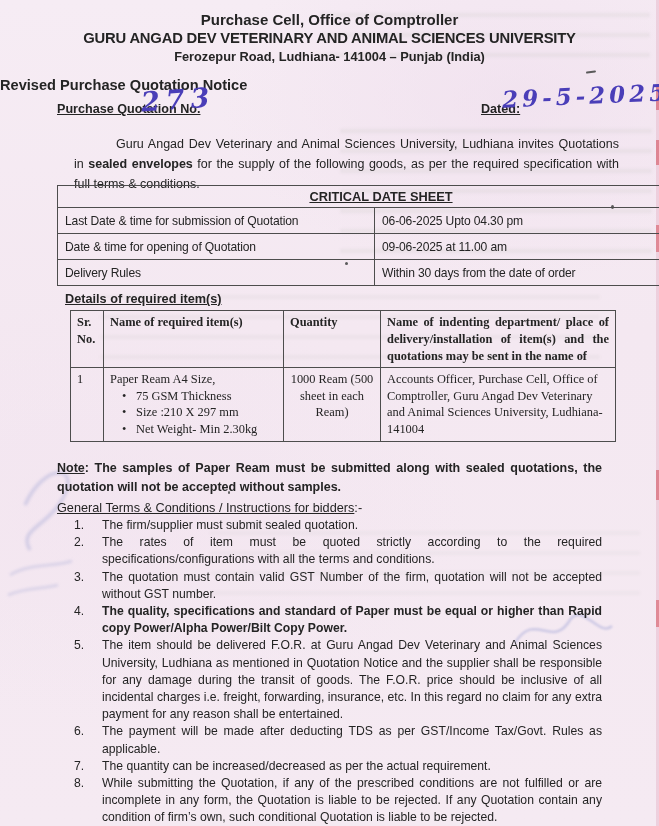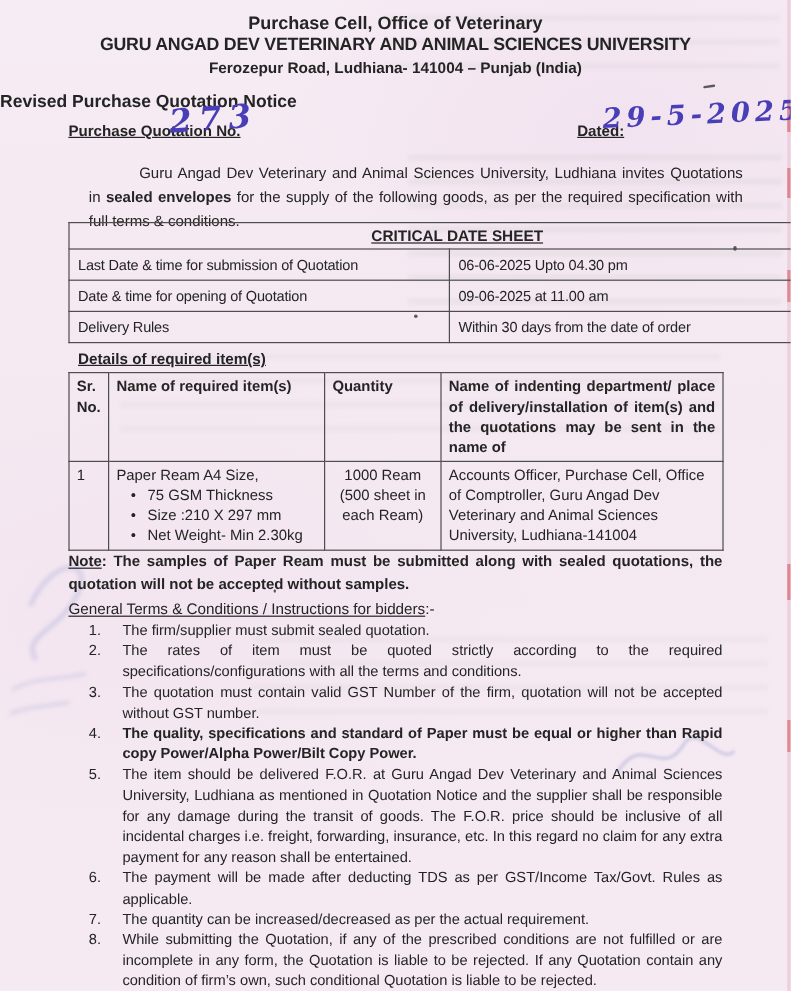--- a/index.html
+++ b/index.html
@@ -36,21 +36,21 @@
     text-align:justify;text-indent:42px;margin-left:17px;}
   .b{font-weight:bold;}
   
   table{border-collapse:collapse;table-layout:fixed;}
   td,th{border:1px solid #4d4d4d;padding:2px 6px;font-size:12.4px;vertical-align:top;}
   .crit{position:absolute;left:57px;top:185px;width:648px;}
   .crit th.cap{text-align:center;font-weight:bold;padding:3px 0;}
   .crit th.cap span{text-decoration:underline;font-size:12.8px;}
   .crit td{height:21px;font-size:12.1px;letter-spacing:-.15px;white-space:nowrap;vertical-align:middle;padding-left:7px;}
   .items-heading{position:absolute;left:65px;top:292px;font-weight:bold;font-size:12.7px;text-decoration:underline;}
-  .itbl{position:absolute;left:57px;top:310px;width:545px;}
+  .itbl{position:absolute;left:70px;top:310px;width:545px;font-family:Liberation Serif, serif;}
   .itbl th{text-align:left;font-weight:bold;line-height:17px;padding-top:3px;}
   .itbl th.just{text-align:justify;-moz-text-align-last:left;text-align-last:left;}
   .itbl td{line-height:16.5px;padding-top:3px;padding-bottom:4px;}
   .qty{text-align:center;}
   .bullet-row{display:flex;padding-left:12px;}
   .bullet-row .dot{width:14px;flex:0 0 14px;}
   
   .note{position:absolute;left:57px;top:446px;width:545px;font-weight:bold;font-size:12.5px;
     line-height:19px;text-align:justify;}
   .note .u{text-decoration:underline;}
@@ -81,21 +81,21 @@
   <svg class="ghost-sig" width="120" height="70" style="left:500px;top:598px;filter:blur(1.2px);opacity:.3;">
     <path d="M15 45 C 35 12, 52 52, 70 22 C 82 4, 100 40, 112 28" stroke="#6f7cc6" stroke-width="2.5" fill="none"></path>
   </svg>
   <div class="edge-strip"></div>
   <div class="speck" style="left:586px;top:71px;width:10px;height:2px;border-radius:2px;transform:rotate(-8deg);"></div>
   <div class="speck" style="left:345px;top:262px;width:3px;height:3px;"></div>
   <div class="speck" style="left:611px;top:205px;width:3px;height:4px;"></div>
   <div class="speck" style="left:228px;top:491px;width:2px;height:3px;"></div>
 
   <div class="hdr">
-    <div class="l1">Purchase Cell, Office of Veterinary</div>
+    <div class="l1">Purchase Cell, Office of Comptroller</div>
     <div class="l2">GURU ANGAD DEV VETERINARY AND ANIMAL SCIENCES UNIVERSITY</div>
     <div class="l3">Ferozepur Road, Ludhiana- 141004 – Punjab (India)</div>
   </div>
   <div class="notice-title">Revised Purchase Quotation Notice</div>
 
   <span class="meta-label" style="left:57px;">Purchase Quotation No.</span>
   <span class="hand hw-no" style="color:#4a3eb8;">273</span>
   <span class="meta-label" style="left:481px;">Dated:</span>
   <span class="hand hw-date" style="color:#4a3eb8;">29-5-2025</span>
 

